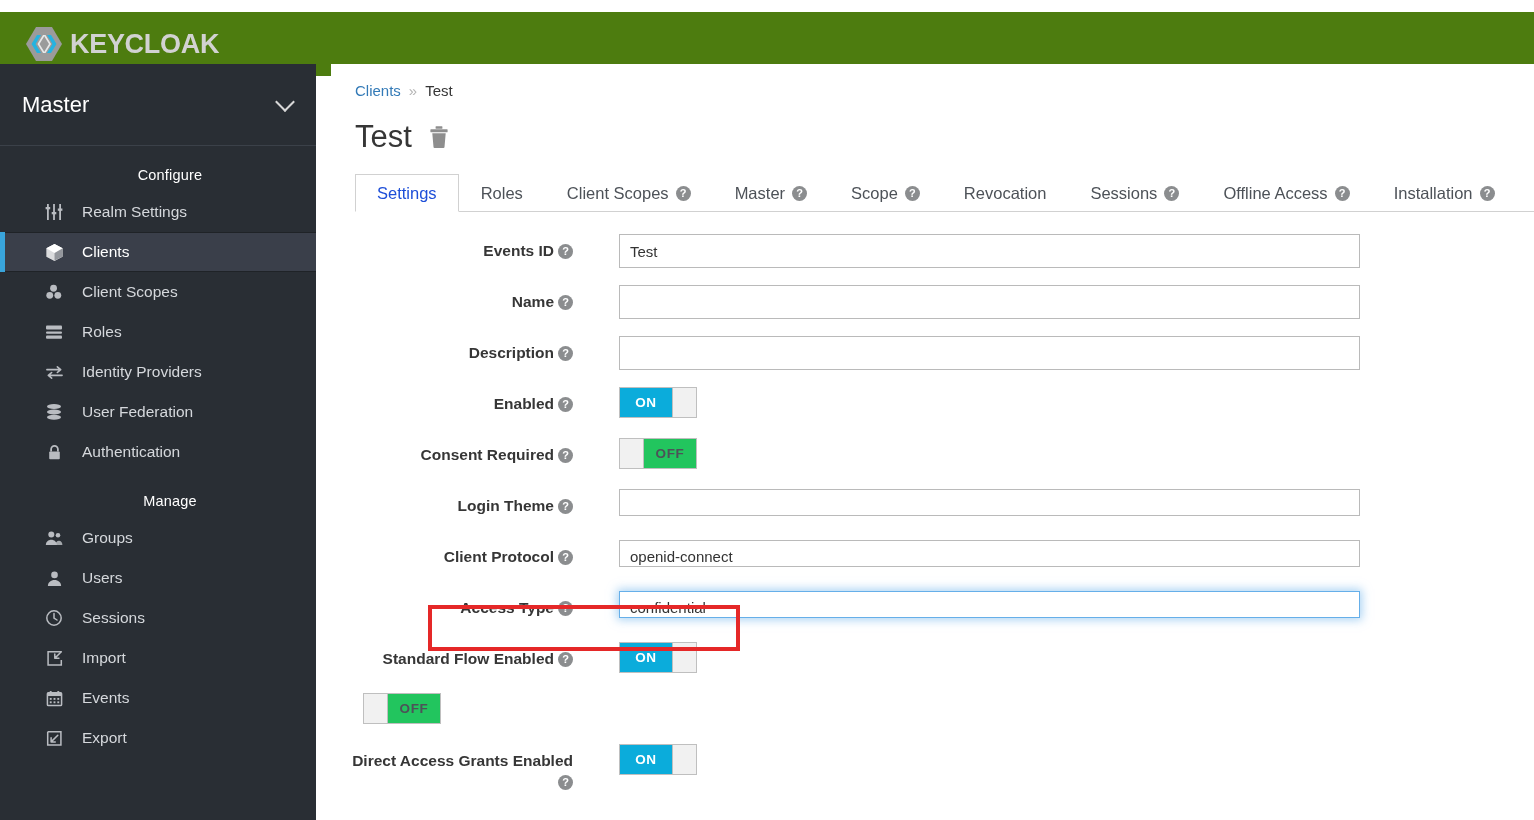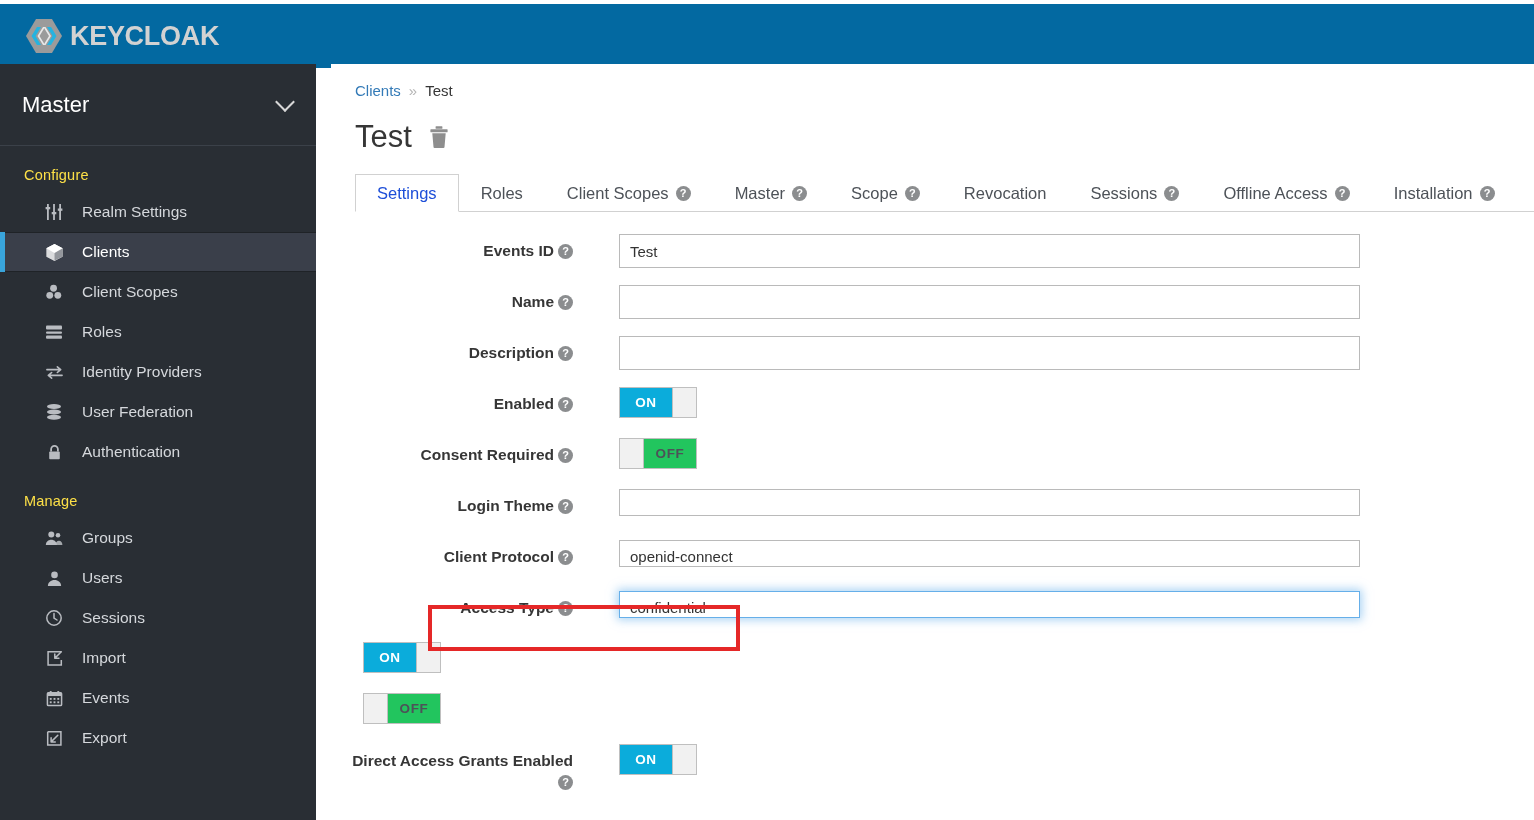--- a/index.html
+++ b/index.html
@@ -6,23 +6,23 @@
   html, body {
     margin: 0; padding: 0;
     width: 1534px; height: 820px;
     overflow: hidden;
     background: #fff;
     font-family: "Liberation Sans", sans-serif;
   }
 
   
   .topbar {
-    position: absolute; top: 4px; left: 0;
+    position: absolute; top: 12px; left: 0;
     width: 1534px; height: 64px;
-    background: #0369a1;
+    background: #4d7c0f;
   }
   .brand {
     position: absolute; left: 24px; top: 12px;
     display: flex; align-items: center; gap: 6px;
   }
   .brand-logo { width: 40px; height: 40px; display: block; }
   .brand-text {
     color: #d2d2d2;
     font-size: 27px;
     font-weight: bold;
@@ -50,24 +50,25 @@
     font-weight: 400;
   }
   .chev {
     width: 14px; height: 14px;
     border-right: 2px solid #d8d8d8;
     border-bottom: 2px solid #d8d8d8;
     transform: rotate(45deg);
     margin-top: -6px;
   }
   .nav-group-title {
-    color: #fde047;
+    color: #ffffff;
     font-size: 14.5px;
     padding: 21px 0 9px 24px;
     letter-spacing: .2px;
+    text-align: center;
   }
   .nav-item {
     position: relative;
     height: 40px;
     display: flex; align-items: center;
     padding-left: 46px;
     color: #d5d8dc;
     font-size: 15.5px;
     cursor: pointer;
   }
@@ -568,20 +569,23 @@
         <div class="sel-wrap">
           <div class="sel focused">
             <span>confidential</span>
           </div>
           <span class="caret"></span>
         </div>
       </div>
     </div>
 
     <div class="frow">
+      <div class="flabel">
+        <span>Standard Flow Enabled</span><span class="help">?</span>
+      </div>
       <div class="fctrl">
         <div class="toggle on">
           <span class="seg-txt">ON</span>
           <span class="seg-knob"></span>
         </div>
       </div>
     </div>
 
     <div class="frow">
       <div class="fctrl">

